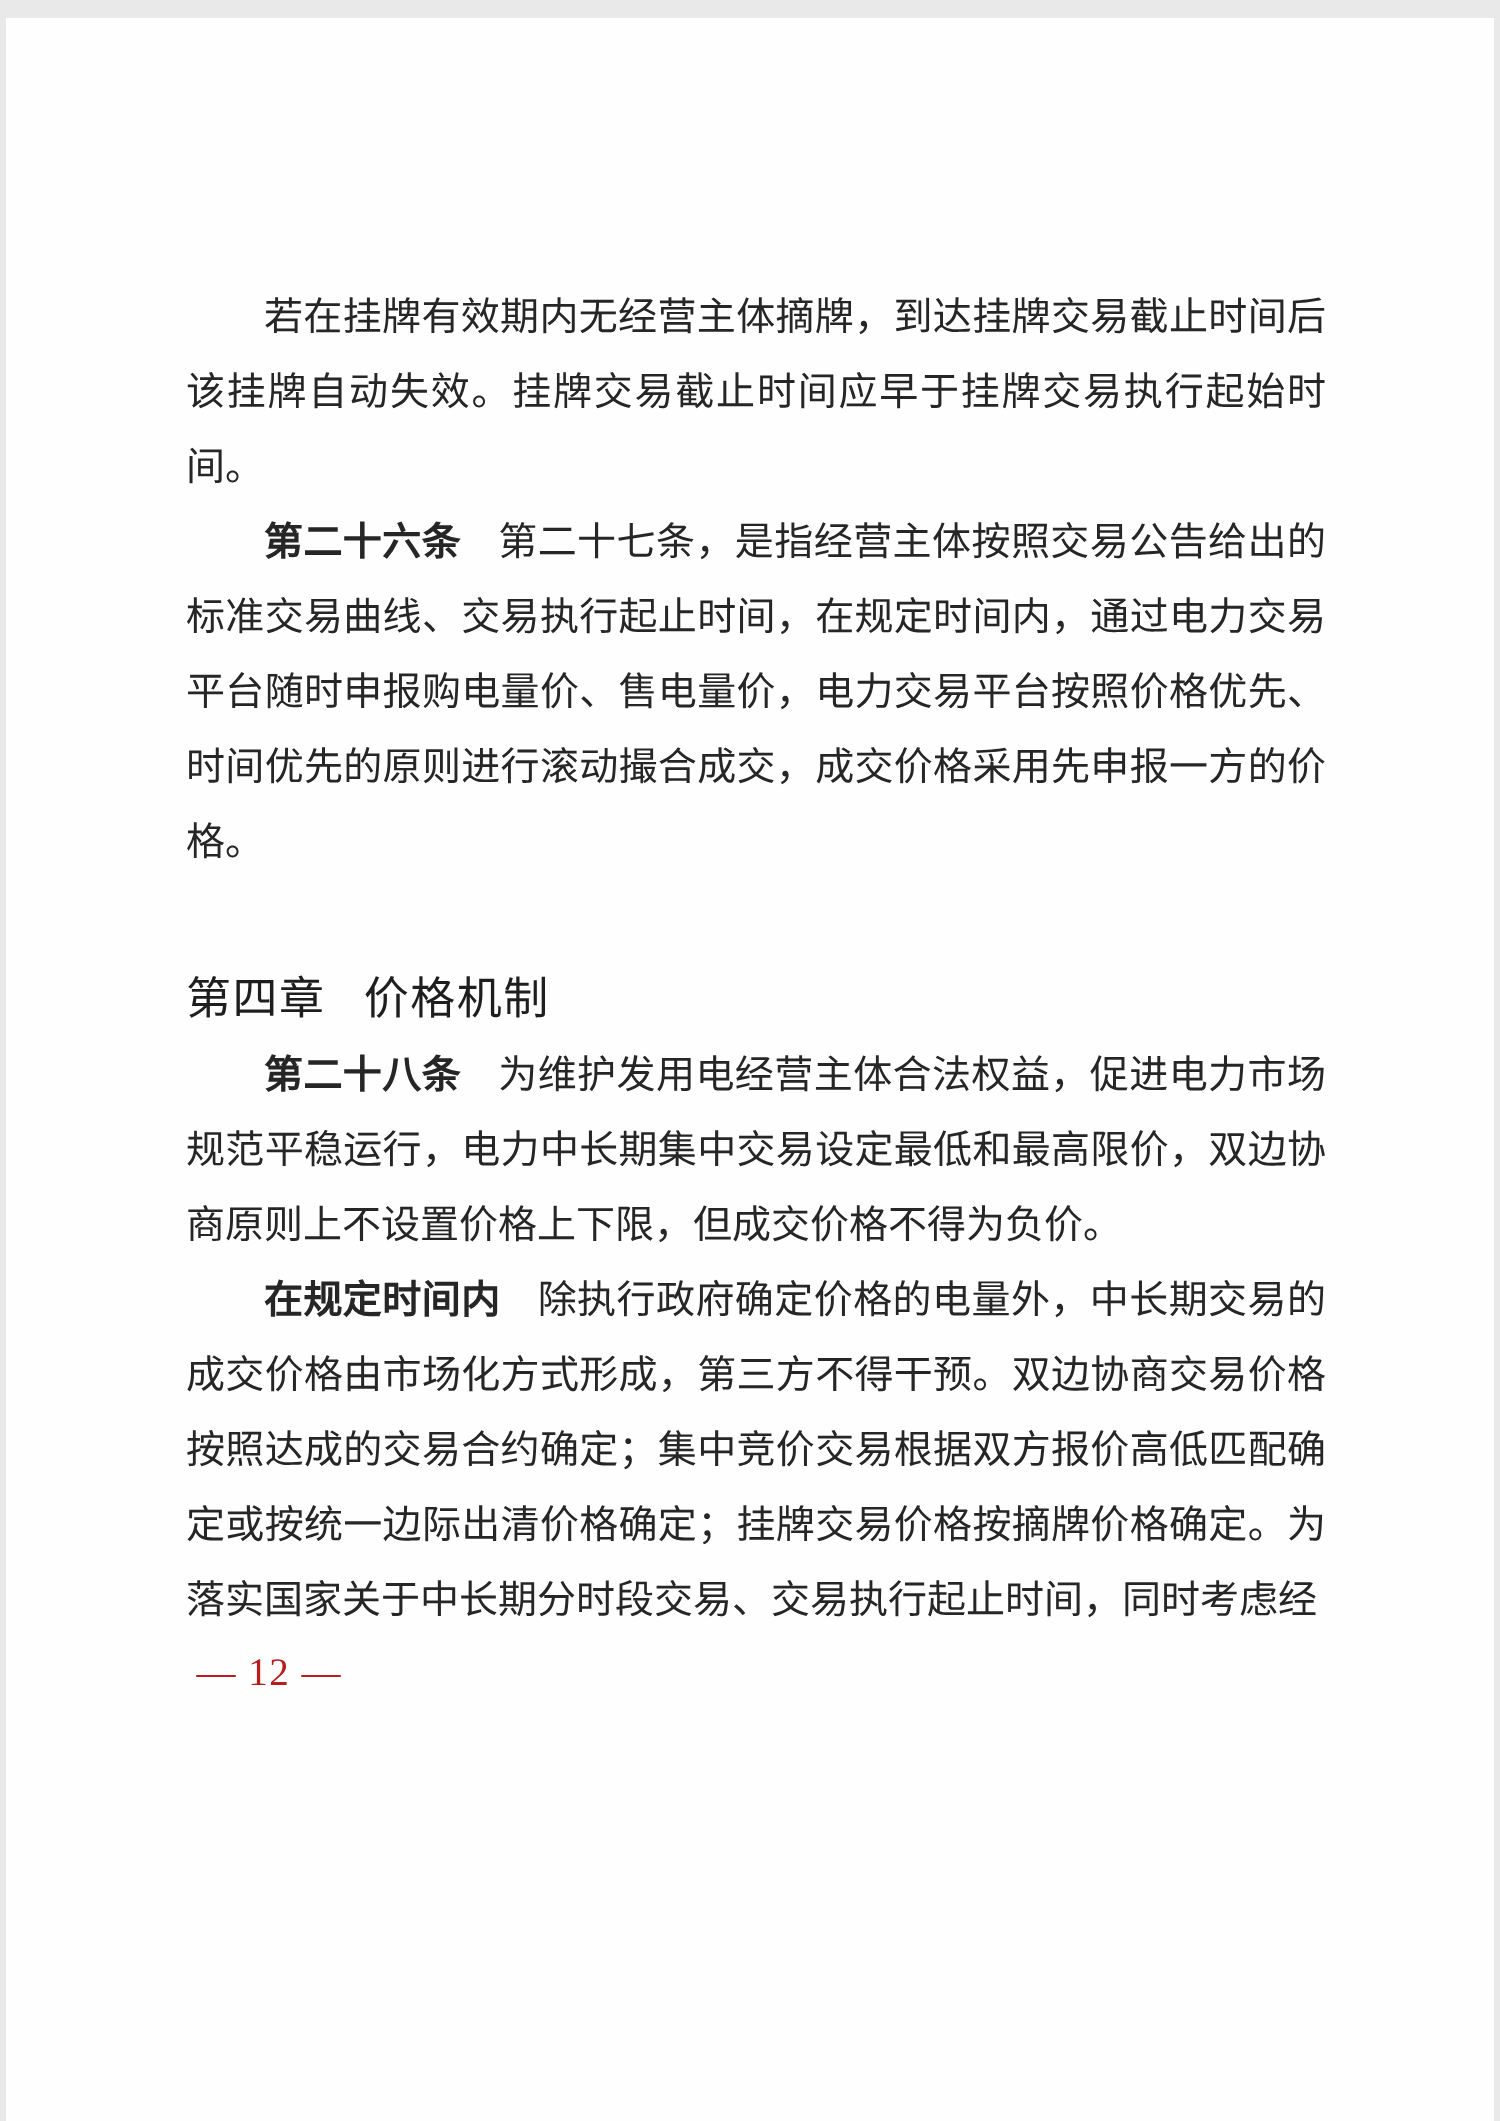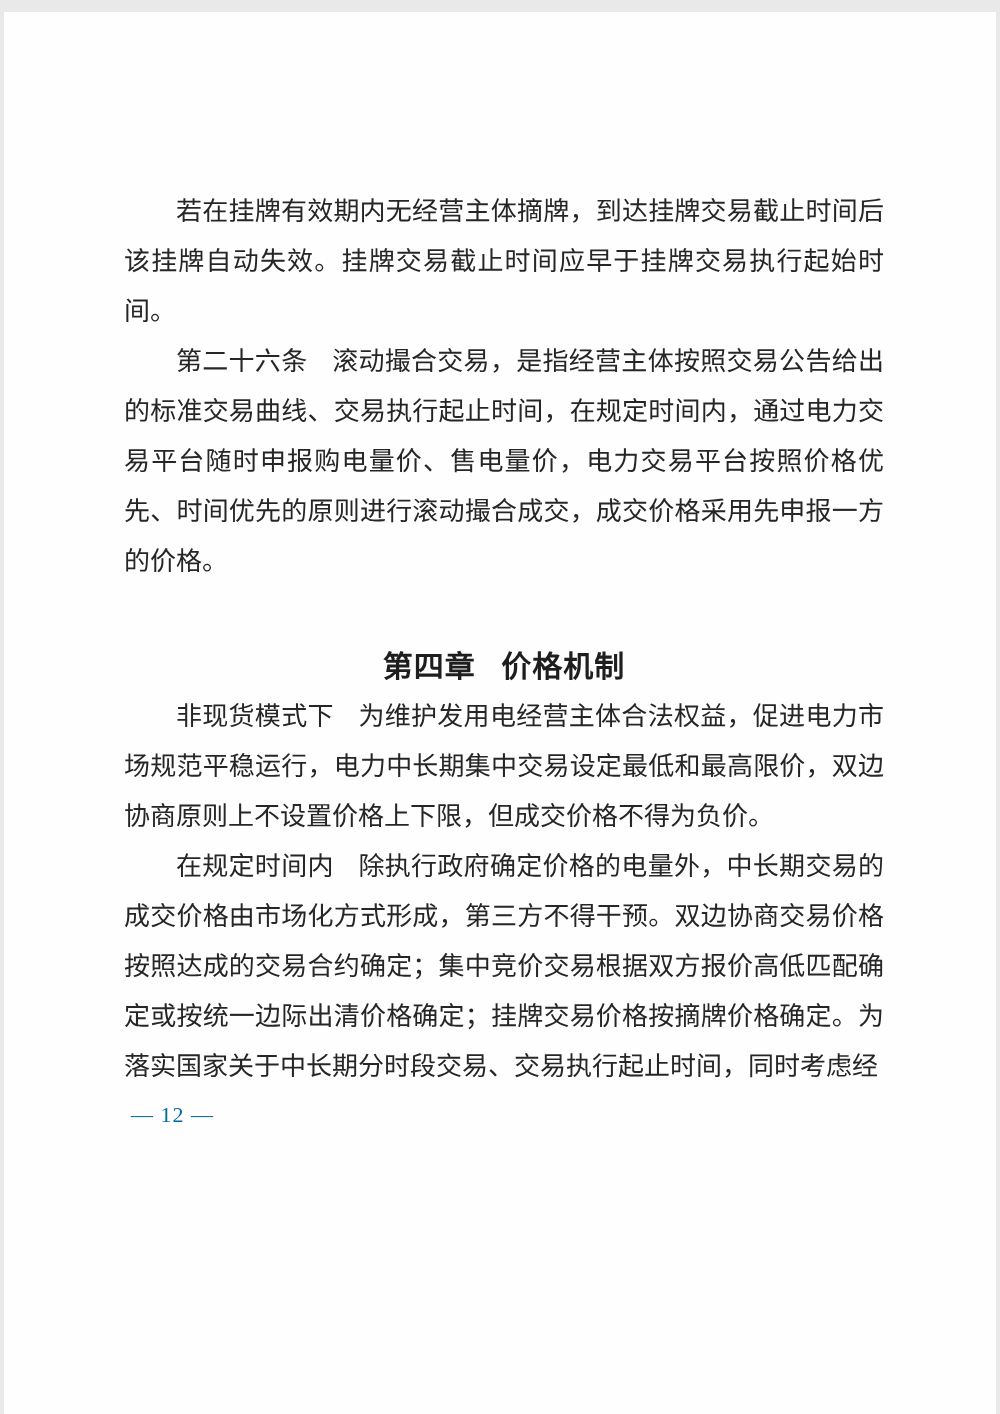--- a/index.html
+++ b/index.html
@@ -27,60 +27,59 @@
   .para {
     margin: 0;
     font-size: 26px;
     line-height: 50px;
     text-align: justify;
     text-justify: inter-ideograph;
     text-indent: 2em;
     word-break: break-all;
   }
   .lead {
-    font-weight: normal;
+    font-weight: bold;
     margin-right: 0.95em;
   }
   .chapter {
     margin: 55px 0 0 0;
     font-size: 30px;
     line-height: 50px;
-    font-weight: bold;
-    text-align: center;
+    font-weight: normal;
     text-indent: 0;
     font-family: "Liberation Sans", "DejaVu Sans", sans-serif;
     color: #1e1e1e;
     letter-spacing: 1px;
   }
   .chapter-title {
     margin-left: 0.85em;
   }
   .footer {
     margin-top: 5px;
     padding-left: 7px;
-    font-size: 22px;
+    font-size: 26px;
     line-height: 36px;
     text-indent: 0;
-    color: #0369a1;
+    color: #b91c1c;
     letter-spacing: 1px;
   }
 </style>
 </head>
 <body>
 
 <div class="page">
   <div class="content">
 
     <p class="para"><span>若在挂牌有效期内无经营主体摘牌，到达挂牌交易截止时间后该挂牌自动失效。挂牌交易截止时间应早于挂牌交易执行起始时间。</span></p>
 
-    <p class="para"><b class="lead">第二十六条</b><span>滚动撮合交易，是指经营主体按照交易公告给出的标准交易曲线、交易执行起止时间，在规定时间内，通过电力交易平台随时申报购电量价、售电量价，电力交易平台按照价格优先、时间优先的原则进行滚动撮合成交，成交价格采用先申报一方的价格。</span></p>
+    <p class="para"><b class="lead">第二十六条</b><span>第二十七条，是指经营主体按照交易公告给出的标准交易曲线、交易执行起止时间，在规定时间内，通过电力交易平台随时申报购电量价、售电量价，电力交易平台按照价格优先、时间优先的原则进行滚动撮合成交，成交价格采用先申报一方的价格。</span></p>
 
 
     <h2 class="chapter"><span>第四章</span><span class="chapter-title">价格机制</span></h2>
 
-    <p class="para"><b class="lead">非现货模式下</b><span>为维护发用电经营主体合法权益，促进电力市场规范平稳运行，电力中长期集中交易设定最低和最高限价，双边协商原则上不设置价格上下限，但成交价格不得为负价。</span></p>
+    <p class="para"><b class="lead">第二十八条</b><span>为维护发用电经营主体合法权益，促进电力市场规范平稳运行，电力中长期集中交易设定最低和最高限价，双边协商原则上不设置价格上下限，但成交价格不得为负价。</span></p>
 
     <p class="para"><b class="lead">在规定时间内</b><span>除执行政府确定价格的电量外，中长期交易的成交价格由市场化方式形成，第三方不得干预。双边协商交易价格按照达成的交易合约确定；集中竞价交易根据双方报价高低匹配确定或按统一边际出清价格确定；挂牌交易价格按摘牌价格确定。为落实国家关于中长期分时段交易、交易执行起止时间，同时考虑经</span></p>
 
     <div class="footer">— 12 —</div>
 
   </div>
 </div>
 
 </body></html>

